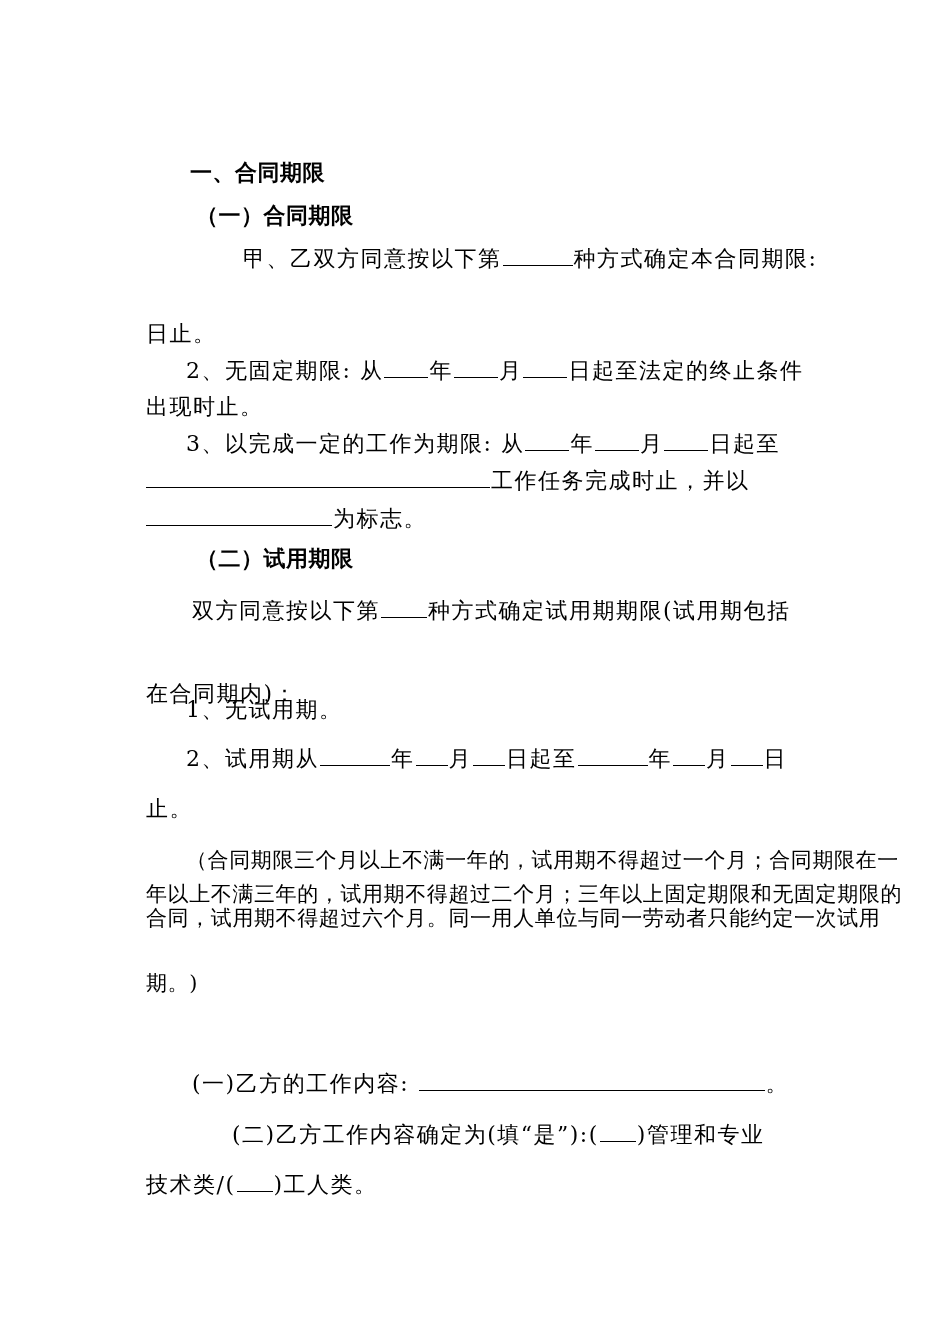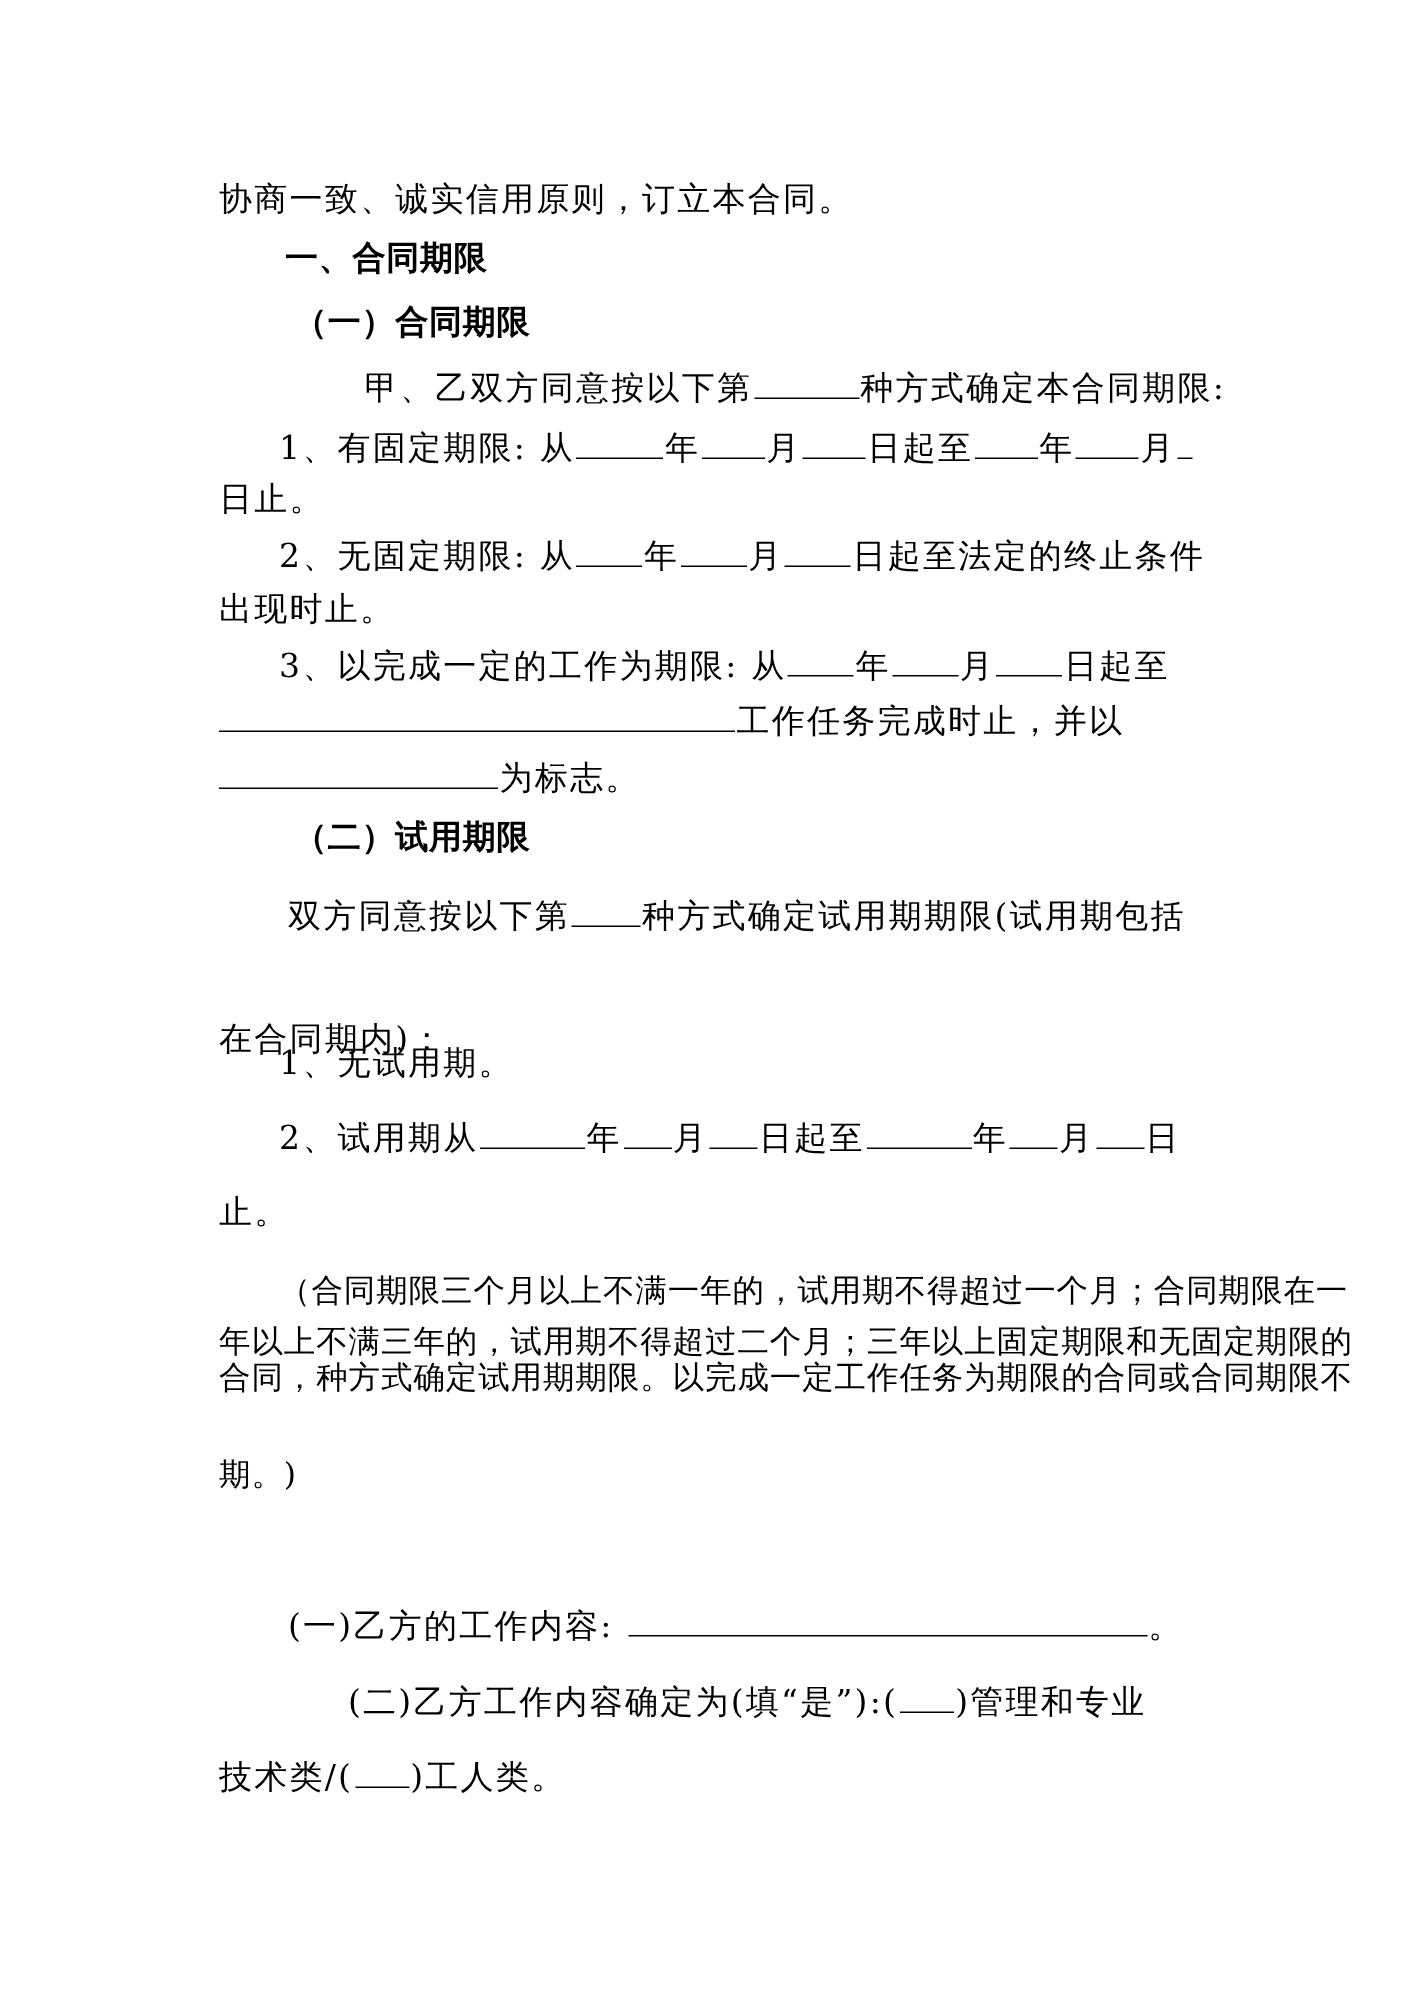--- a/index.html
+++ b/index.html
@@ -9,39 +9,33 @@
   .line { position: absolute; white-space: nowrap; font-size: 22px; line-height: 26px; letter-spacing: 1.5px; }
   .h { font-family: "DejaVu Sans", "Liberation Sans", sans-serif; font-weight: bold; letter-spacing: 0.5px; }
   .note { font-size: 21px; line-height: 22px; letter-spacing: 0.6px; }
   .blank { display: inline-block; border-bottom: 1.5px solid #000; height: 20px; vertical-align: baseline; margin: 0 1px; }
 </style>
 </head>
 <body>
 
 <div class="page">
 
-  <div class="line" style="left:146px; top:121px;">
-    <span>协商一致、诚实信用原则，订立本合同。</span>
-  </div>
 
   <div class="line h" style="left:190px; top:160px;">
     <span>一、合同期限</span>
   </div>
 
   <div class="line h" style="left:196px; top:203px;">
     <span>（一）合同期限</span>
   </div>
 
   <div class="line" style="left:205px; top:245px;margin-left:38px;">
     <span>甲、乙双方同意按以下第</span><span class="blank" style="width:70px"></span><span>种方式确定本合同期限:</span>
   </div>
 
-  <div class="line" style="left:186px; top:285px;">
-    <span>1、有固定期限: 从</span><span class="blank" style="width:58px"></span><span>年</span><span class="blank" style="width:42px"></span><span>月</span><span class="blank" style="width:42px"></span><span>日起至</span><span class="blank" style="width:42px"></span><span>年</span><span class="blank" style="width:42px"></span><span>月</span><span class="blank" style="width:10px"></span>
-  </div>
   <div class="line" style="left:146px; top:321px;">
     <span>日止。</span>
   </div>
 
   <div class="line" style="left:186px; top:357px;">
     <span>2、无固定期限: 从</span><span class="blank" style="width:44px"></span><span>年</span><span class="blank" style="width:44px"></span><span>月</span><span class="blank" style="width:44px"></span><span>日起至法定的终止条件</span>
   </div>
   <div class="line" style="left:146px; top:394px;">
     <span>出现时止。</span>
   </div>
@@ -78,21 +72,21 @@
     <span>止。</span>
   </div>
 
   <div class="line note" style="left:186px; top:849px;">
     <span>（合同期限三个月以上不满一年的，试用期不得超过一个月；合同期限在一</span>
   </div>
   <div class="line note" style="left:146px; top:883px;">
     <span>年以上不满三年的，试用期不得超过二个月；三年以上固定期限和无固定期限的</span>
   </div>
   <div class="line note" style="left:146px; top:907px;">
-    <span>合同，种方式确定试用期期限。以完成一定工作任务为期限的合同或合同期限不</span>
+    <span>合同，试用期不得超过六个月。同一用人单位与同一劳动者只能约定一次试用</span>
   </div>
   <div class="line note" style="left:146px; top:972px;">
     <span>期。)</span>
   </div>
 
 
   <div class="line" style="left:192px; top:1070px;">
     <span>(一)乙方的工作内容: </span><span class="blank" style="width:346px"></span><span>。</span>
   </div>
 

